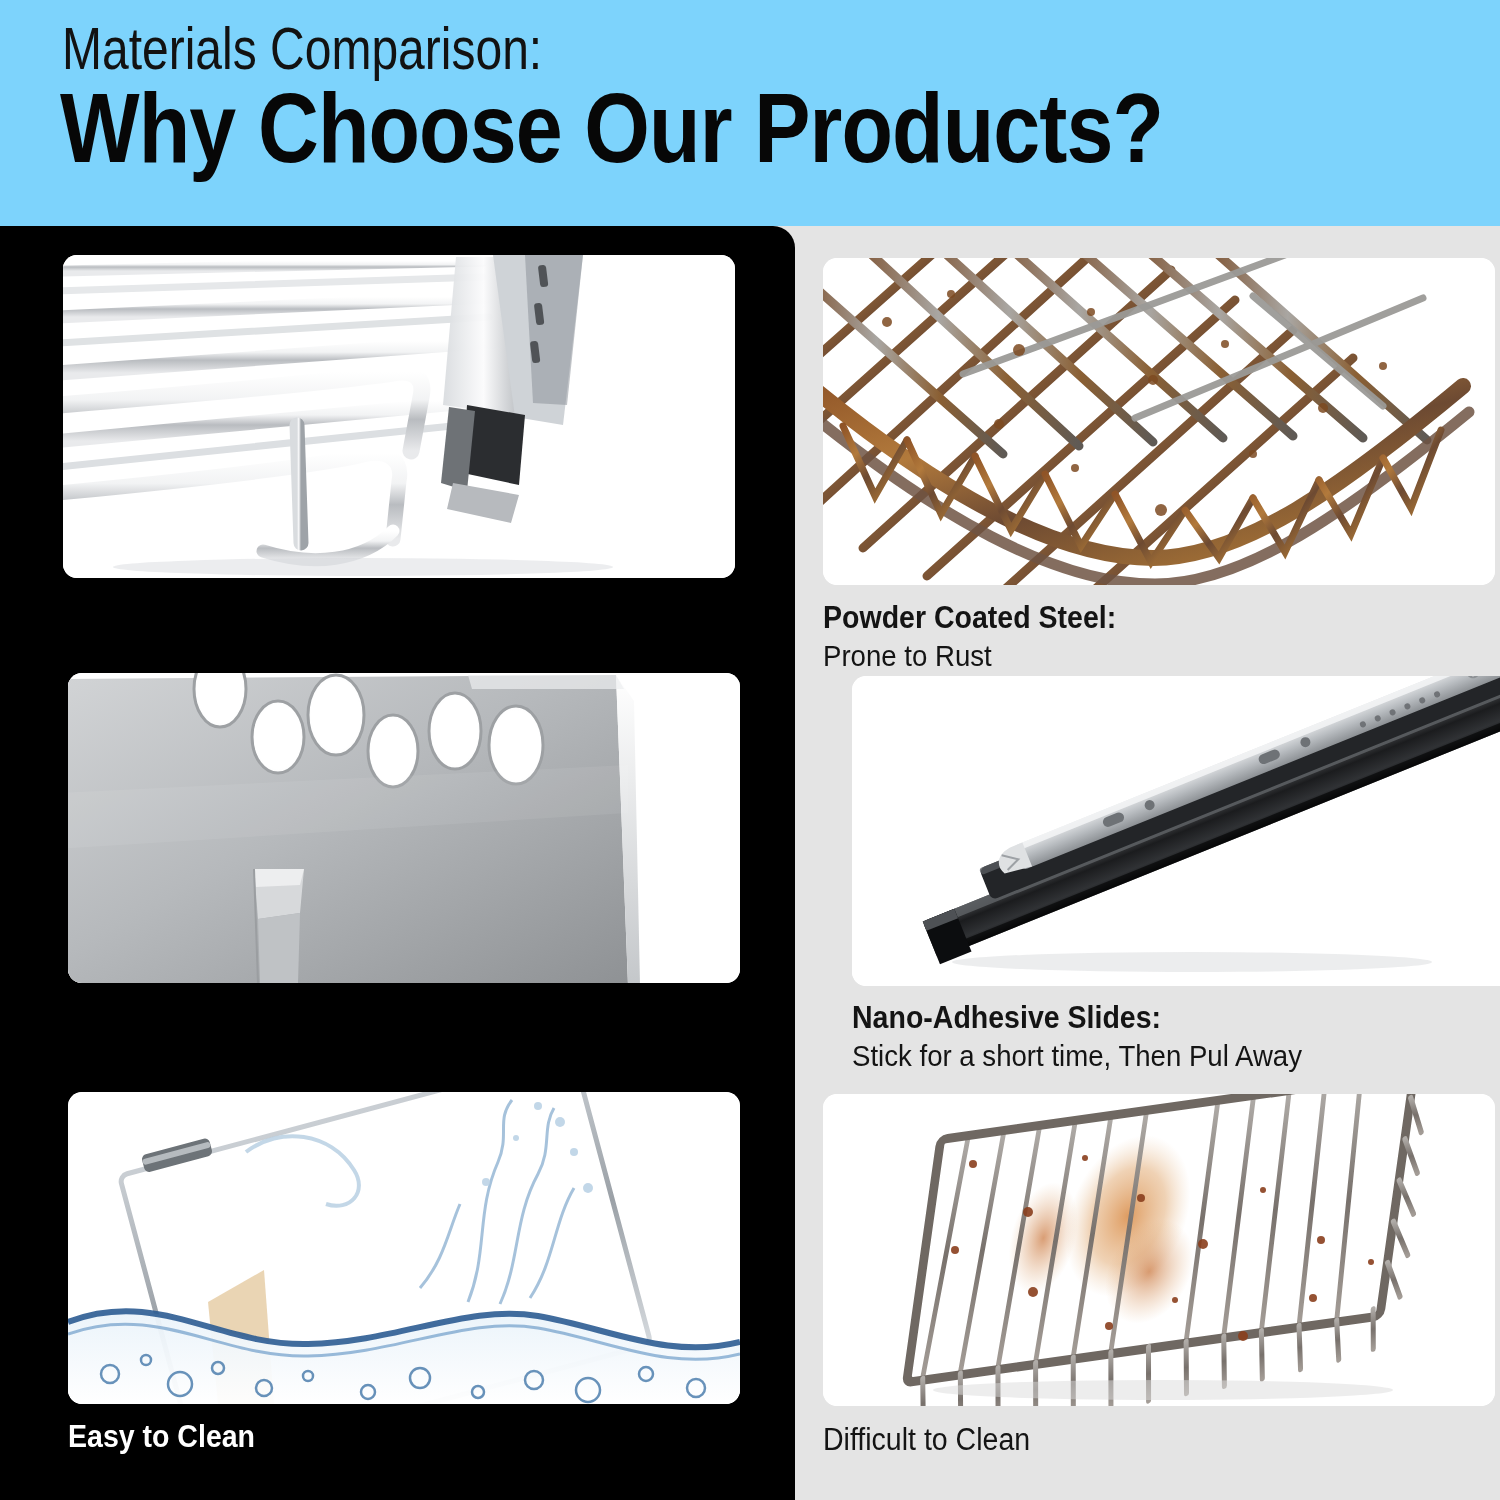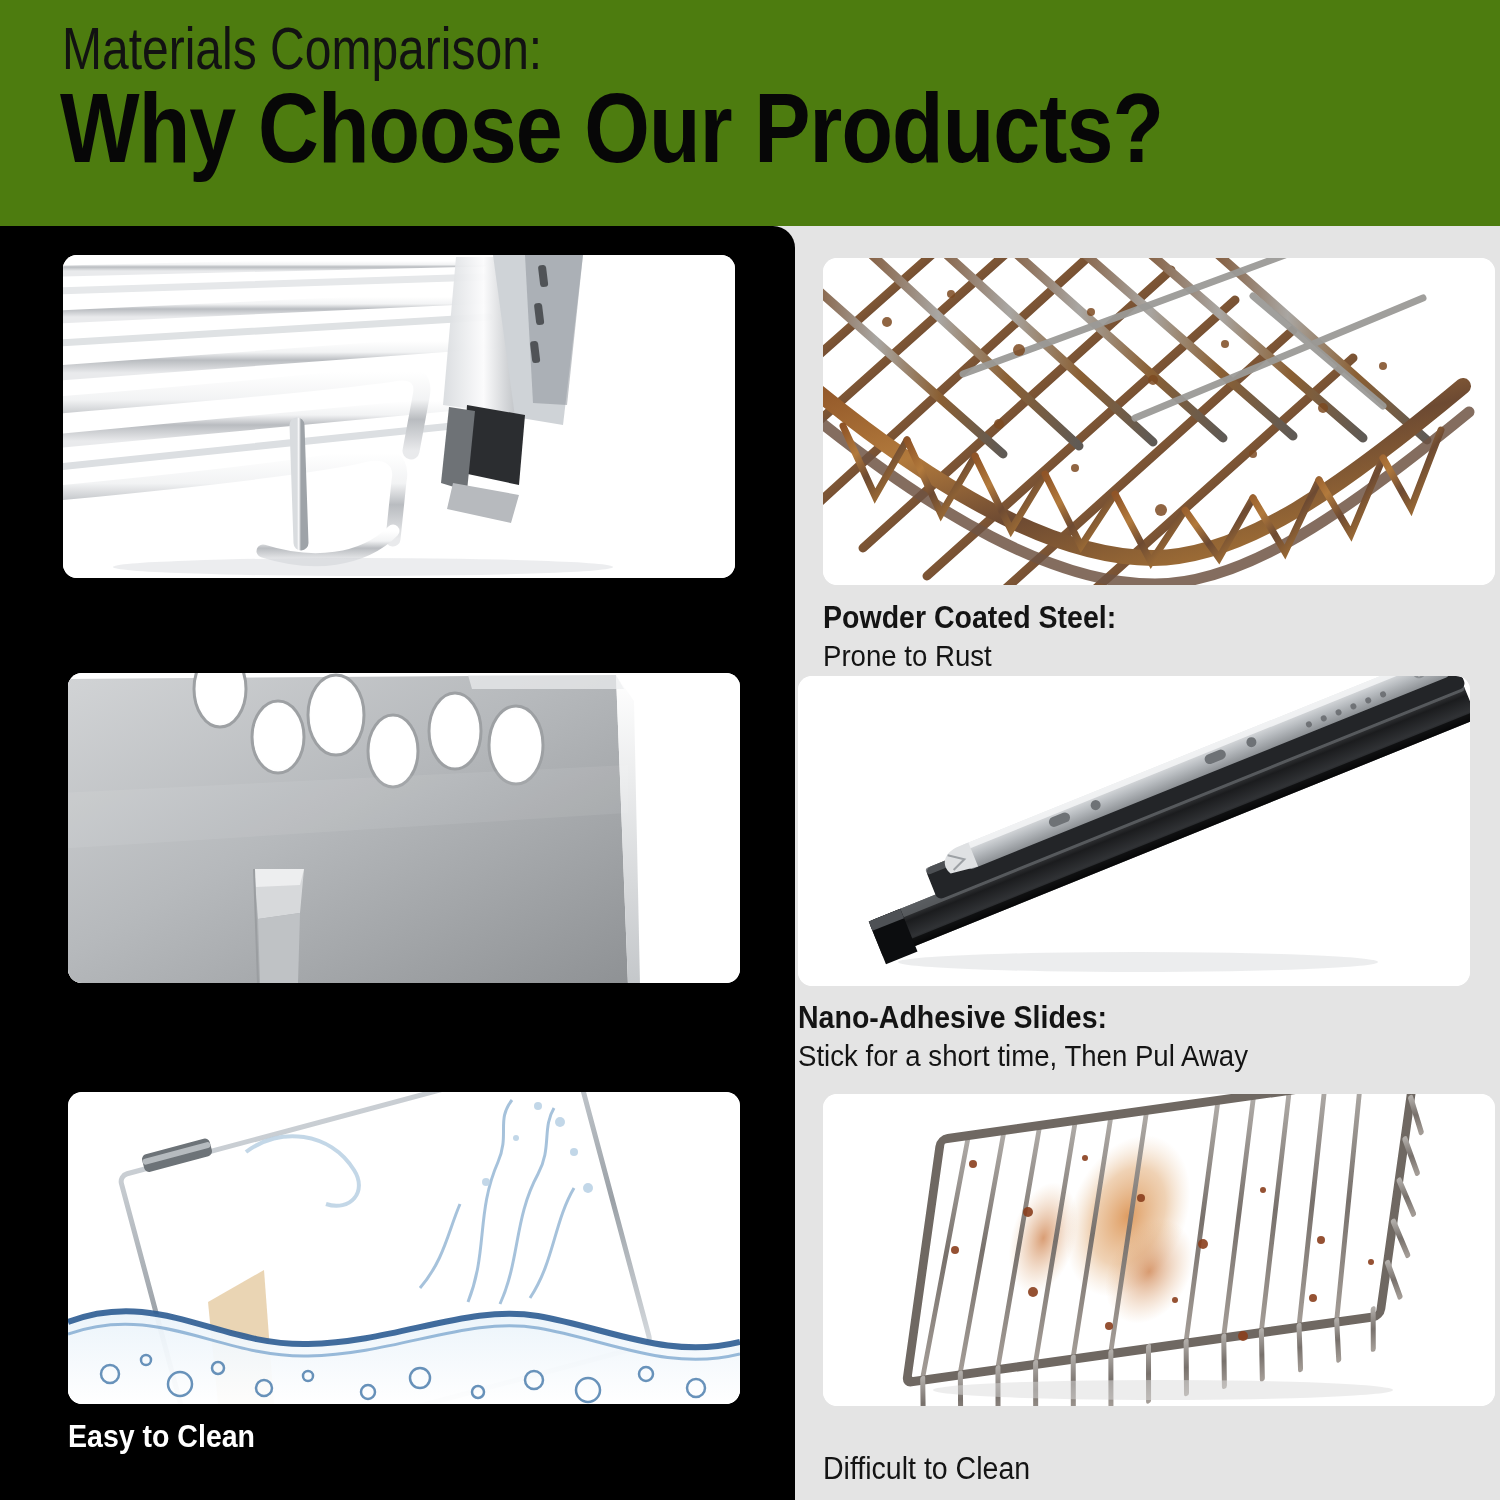--- a/index.html
+++ b/index.html
@@ -3,21 +3,21 @@
 <meta charset="utf-8">
 <style>
   html,body{margin:0;padding:0;}
   body{
     width:1500px;height:1500px;
     background:#e4e4e4;
     font-family:"Liberation Sans","DejaVu Sans",sans-serif;
     overflow:hidden;position:relative;
   }
   
-  #header{position:absolute;left:0;top:0;width:1500px;height:226px;background:#4d7c0f;}
+  #header{position:absolute;left:0;top:0;width:1500px;height:226px;background:#7dd3fc;}
   #title-line1{
     position:absolute;left:62px;top:14px;
     font-size:60px;line-height:70px;font-weight:400;color:#121212;
     transform:scaleX(0.80);transform-origin:left top;letter-spacing:0px;
     white-space:nowrap;
   }
   #title-line2{
     position:absolute;left:60px;top:73px;
     font-size:98px;line-height:110px;font-weight:700;color:#070707;
     transform:scaleX(0.86);transform-origin:left top;letter-spacing:-1px;
@@ -59,26 +59,26 @@
   #cell-g2 .imgcard{width:672px;height:310px;}
   #cell-g2 .caption{top:322px;}
   #cell-g3{left:68px;top:1092px;width:672px;height:400px;}
   #cell-g3 .imgcard{width:672px;height:312px;}
   #cell-g3 .caption{top:325px;}
 
   
   #cell-b1{left:823px;top:258px;width:672px;height:410px;padding-left:40px;}
   #cell-b1 .imgcard{width:672px;height:327px;}
   #cell-b1 .caption{top:340px;}
-  #cell-b2{left:798px;top:676px;width:613px;height:415px;padding-left:16px;}
+  #cell-b2{left:852px;top:676px;width:613px;height:415px;padding-left:16px;}
   #cell-b2 .imgcard{width:672px;height:310px;}
   #cell-b2 .caption{top:322px;}
   #cell-b3{left:823px;top:1094px;width:672px;height:400px;}
   #cell-b3 .imgcard{width:672px;height:312px;}
-  #cell-b3 .caption{top:326px;margin-top:29px;}
+  #cell-b3 .caption{top:326px;}
 </style>
 </head>
 <body>
 
 <div id="header">
   <div id="title-line1">Materials Comparison:</div>
   <div id="title-line2">Why Choose Our Products?</div>
 </div>
 
 <div id="panel-good"></div>

